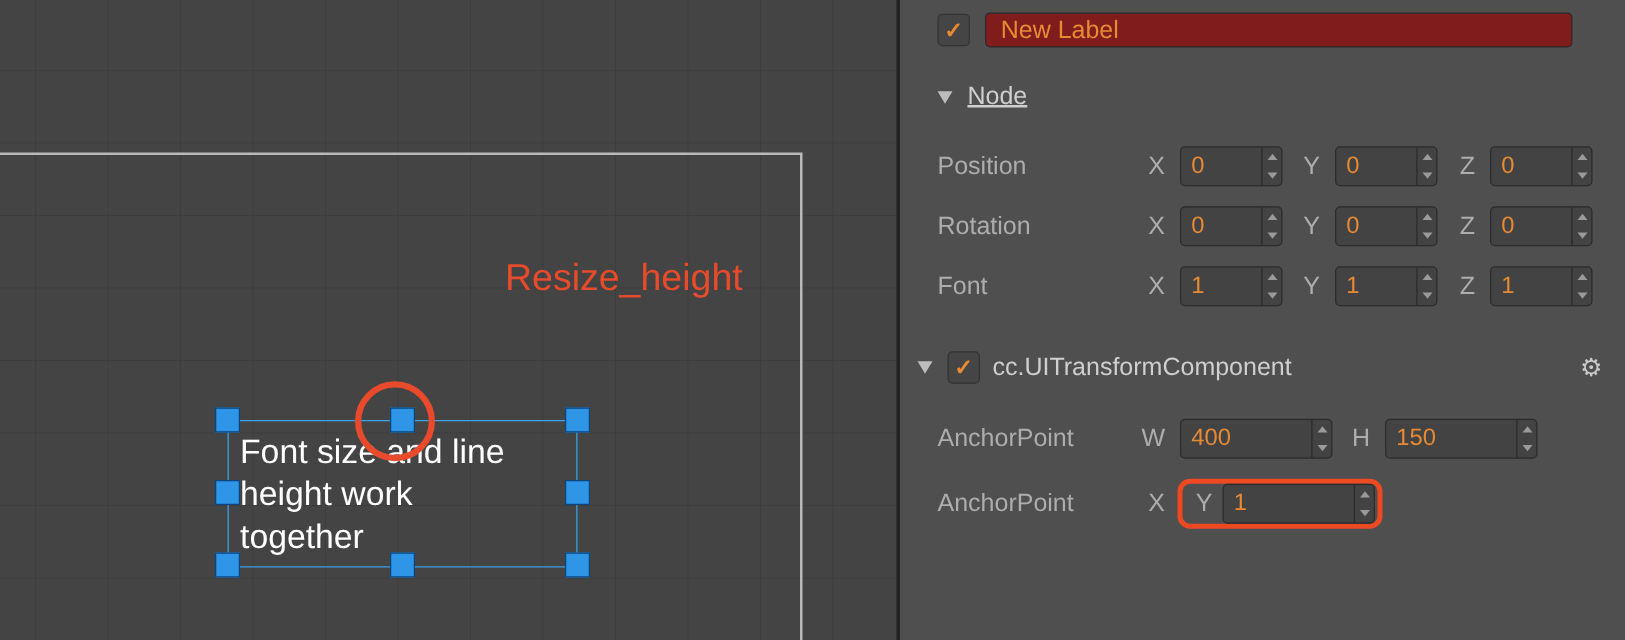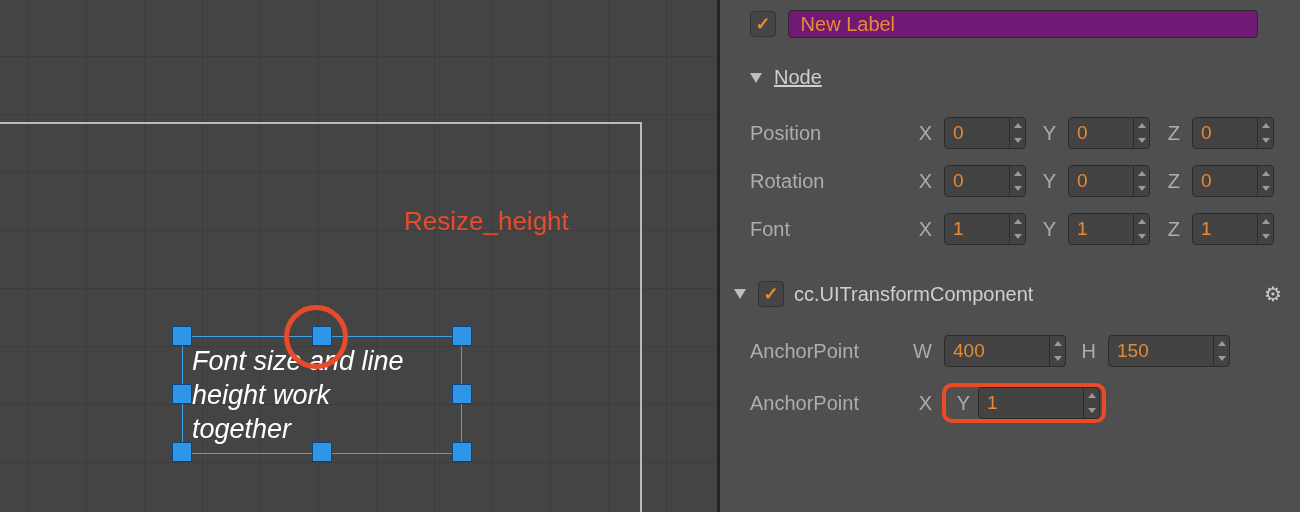--- a/index.html
+++ b/index.html
@@ -34,21 +34,21 @@
     top: 122px;
     width: 742px;
     height: 500px;
     border: 2px solid #b9b9b9;
   }
   .scene-label {
     position: absolute;
     left: 404px;
     top: 206px;
     color: #e84b2b;
-    font-size: 26px;
+    font-size: 30px;
   }
   .annotation-circle {
     position: absolute;
     left: 284px;
     top: 305px;
     width: 64px;
     height: 64px;
     border: 5px solid #e84b2b;
     border-radius: 50%;
     z-index: 30;
@@ -80,21 +80,20 @@
   .h-br { left: 452px; top: 442px; }
   .ui-text {
     position: absolute;
     left: 192px;
     top: 344px;
     width: 280px;
     color: #ffffff;
     font-size: 27px;
     line-height: 34px;
     z-index: 5;
-    font-style: italic;
   }
 
   
   .inspector {
     flex: 1;
     background: #4f4f4f;
     border-left: 3px solid #222;
     padding: 4px 0 0 0;
     color: #b0b0b0;
     font-size: 20px;
@@ -116,21 +115,21 @@
     font-size: 18px;
     font-weight: bold;
     cursor: pointer;
     vertical-align: middle;
   }
   .name-field {
     display: inline-flex;
     align-items: center;
     height: 28px;
     border: 1px solid #2a2a2a;
-    background: #701a75;
+    background: #7f1d1d;
     color: #e88a33;
     border-radius: 4px;
     padding: 0 12px;
     vertical-align: middle;
     width: 470px;
     margin-left: 6px;
   }
   .section-row {
     display: flex;
     align-items: center;

